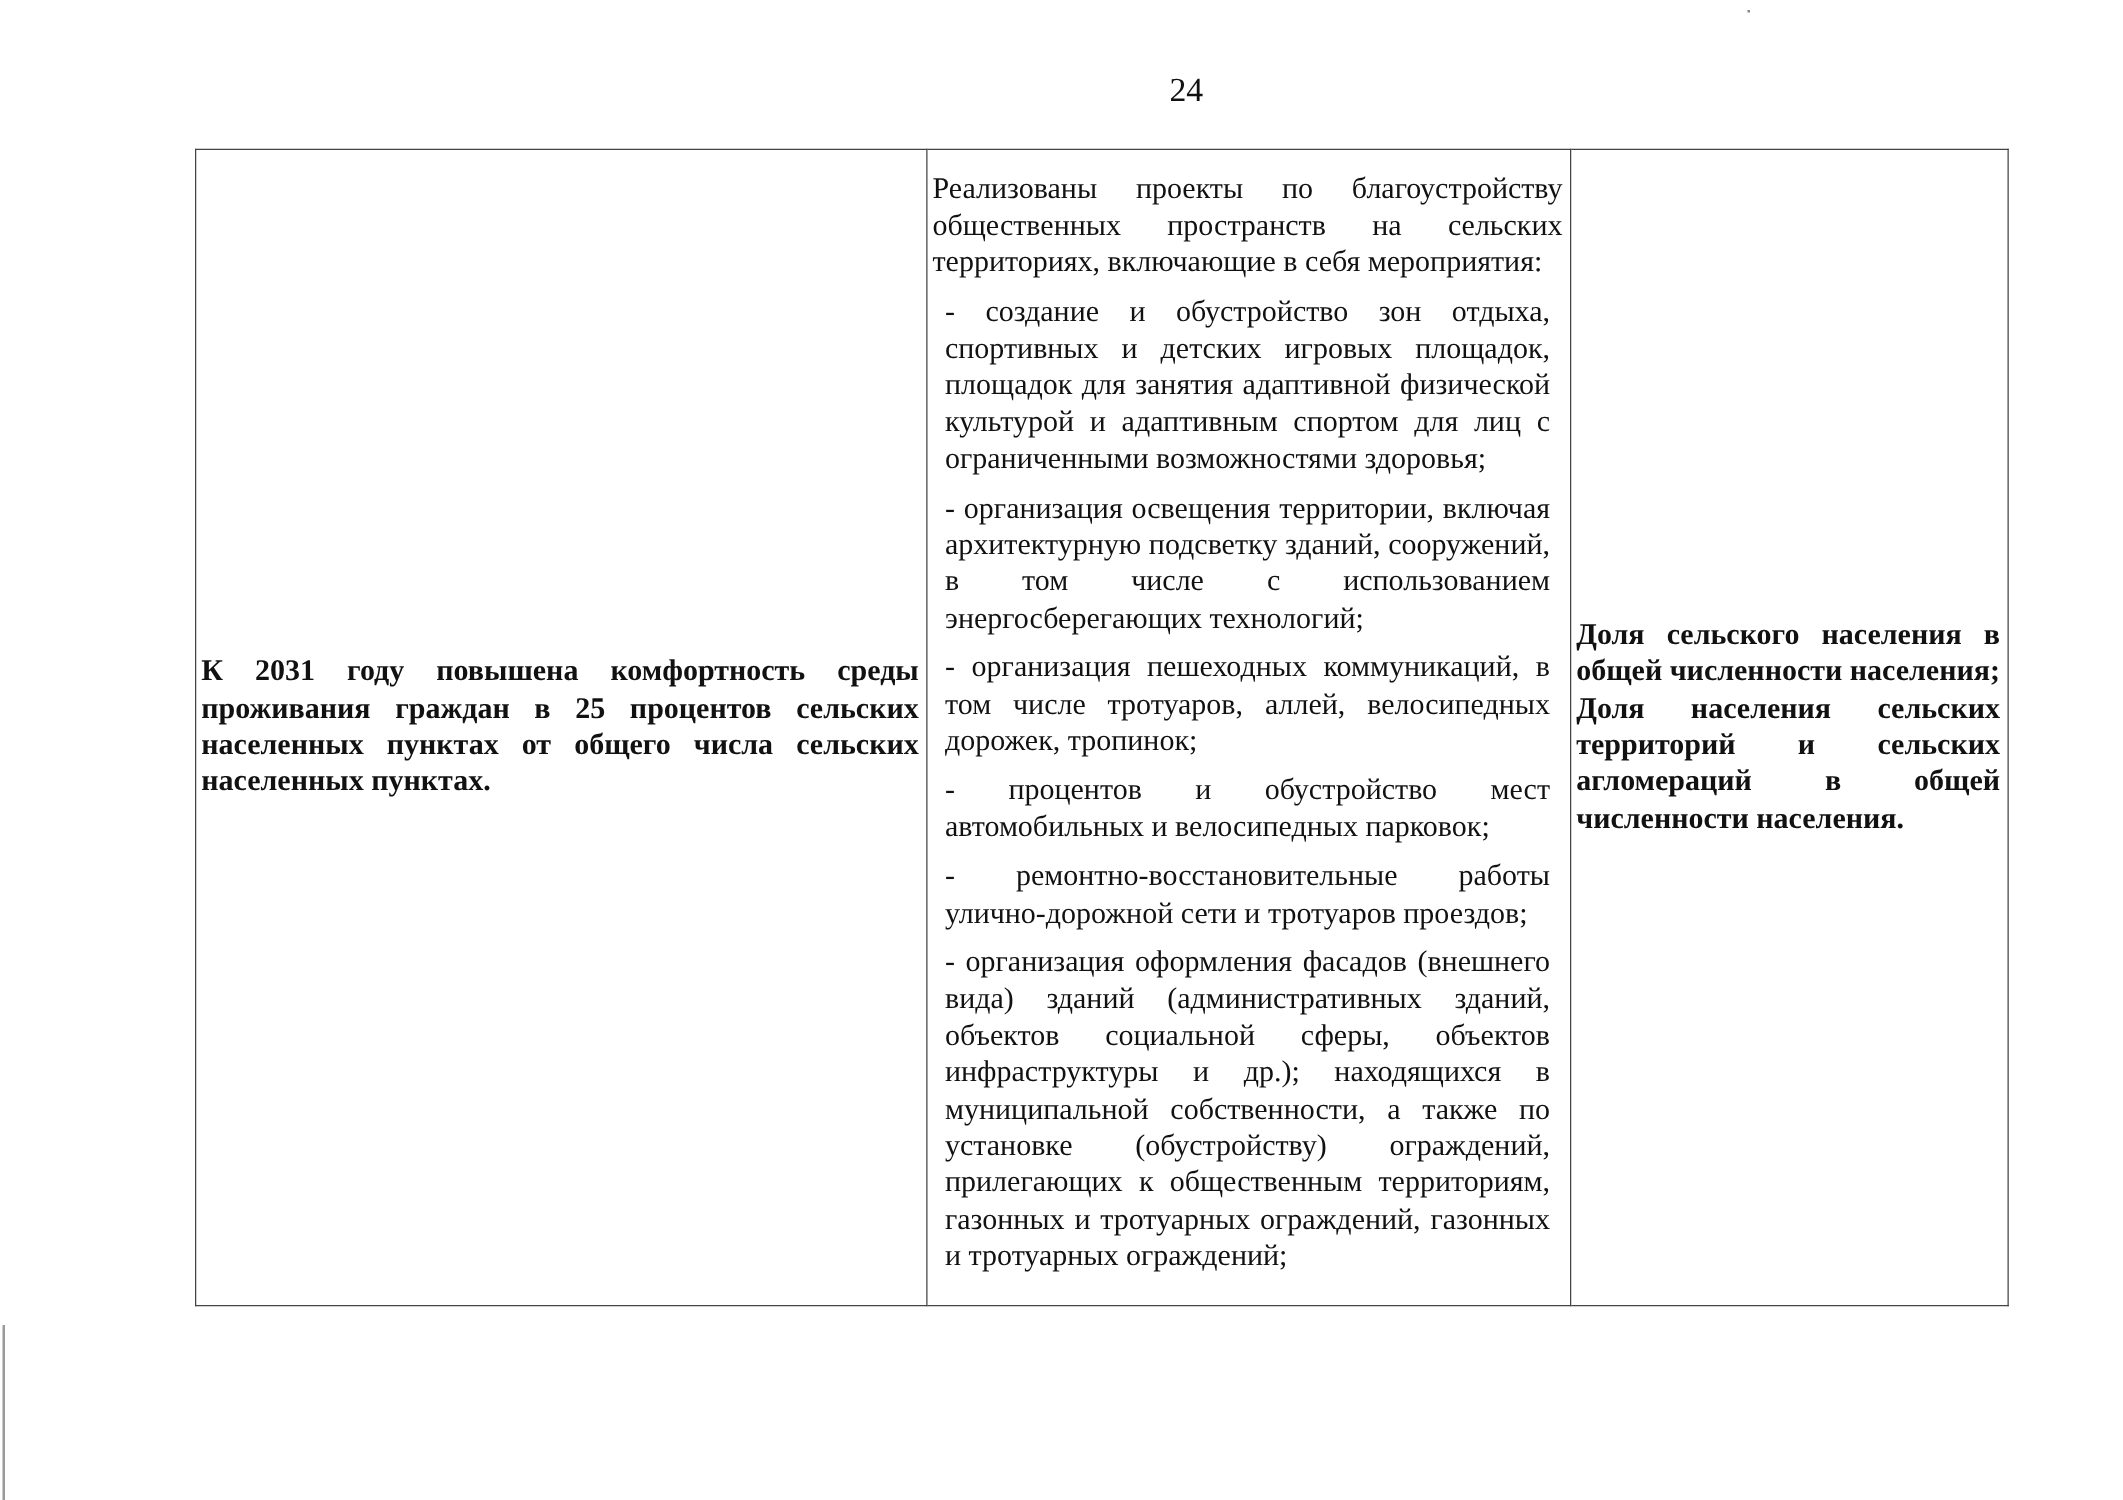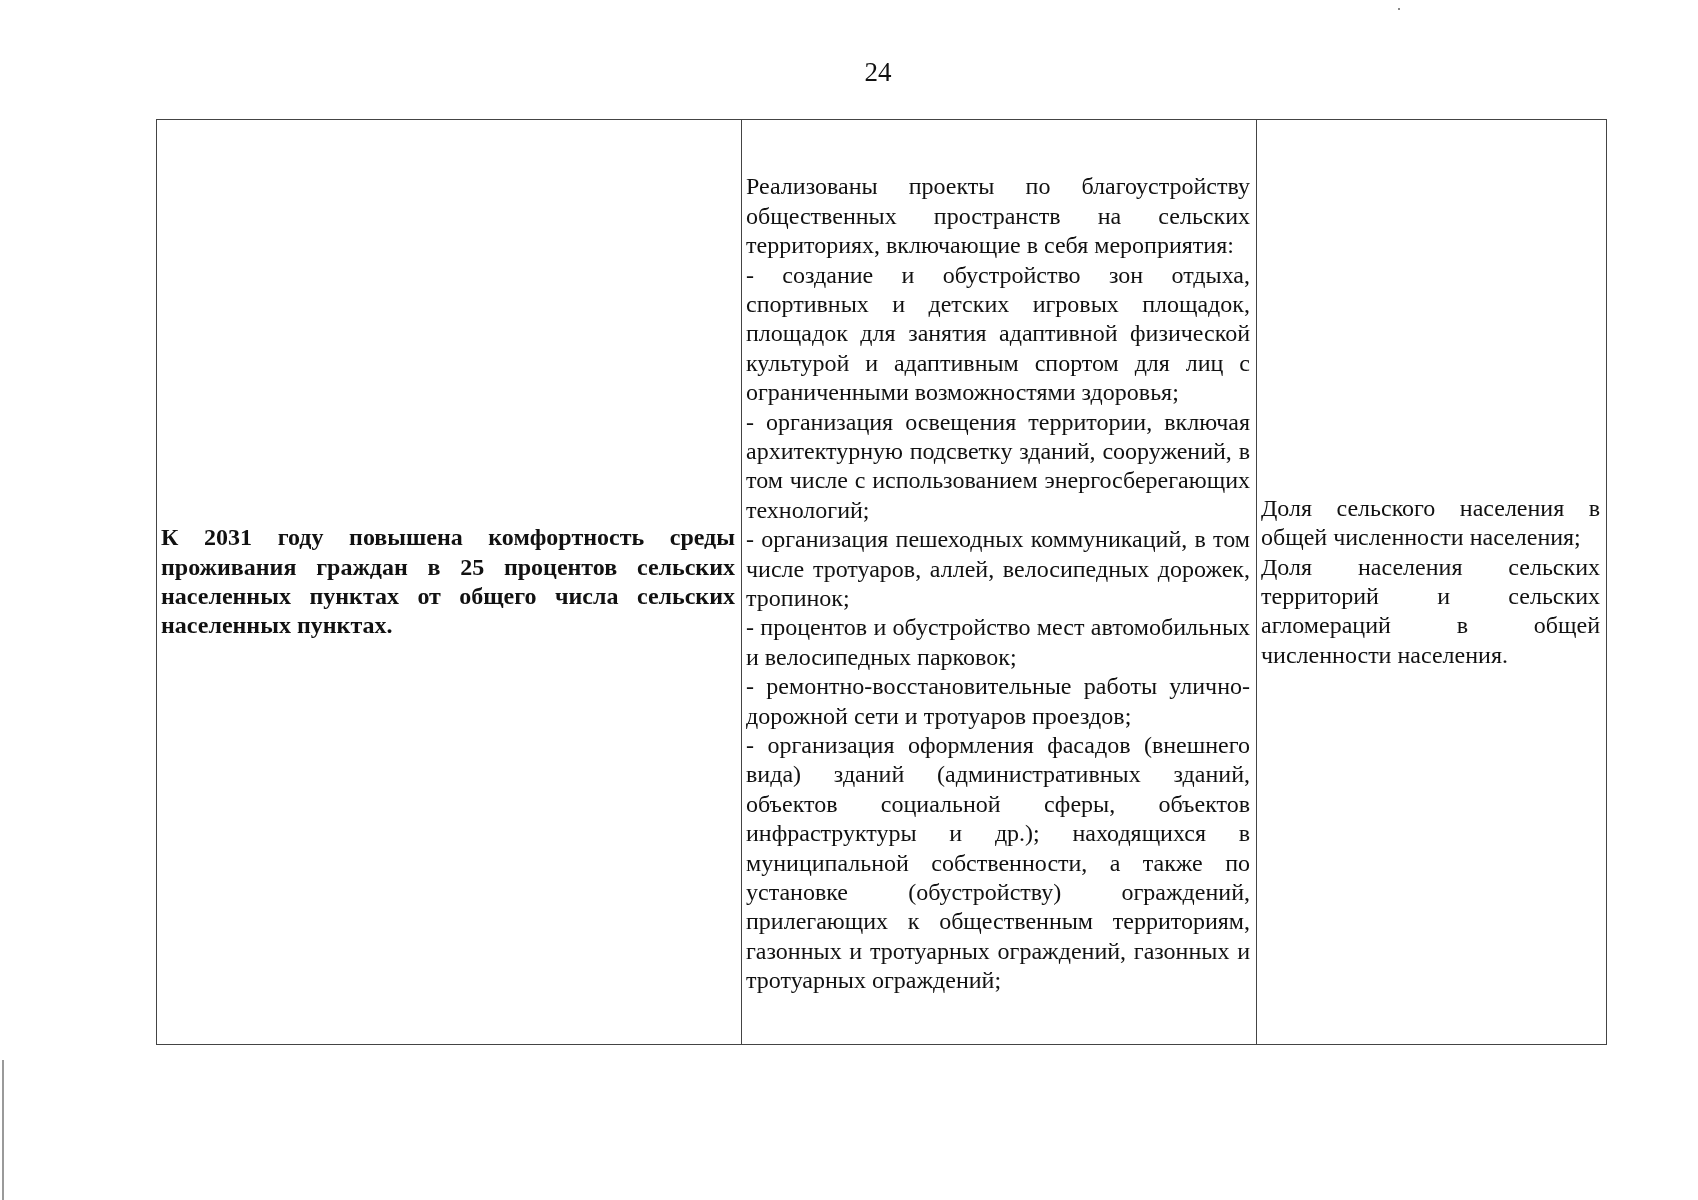--- a/index.html
+++ b/index.html
@@ -3,36 +3,36 @@
   <meta charset="utf-8">
   <style>
     html, body { margin: 0; padding: 0; }
     body {
       width: 1698px; height: 1200px; background: #ffffff; position: relative; overflow: hidden;
       font-family: "Liberation Serif", "DejaVu Serif", serif; color: #111;
     }
     .edge-line { position: absolute; left: 2px; top: 1060px; width: 2px; height: 140px; background: #9a9a9a; }
     .dot-mark { position: absolute; left: 1398px; top: 8px; width: 2px; height: 2px; background: #888; }
     .page-number {
-      position: absolute; left: 838px; top: 54px; width: 80px; text-align: center;
+      position: absolute; left: 909px; top: 54px; width: 80px; text-align: center;
       font-size: 27px; line-height: 36px;
     }
     .doc-table {
       position: absolute; left: 156px; top: 119px; width: 1451px; height: 926px;
       border-collapse: collapse; table-layout: fixed;
     }
     .doc-table td {
       border: 1.5px solid #444; vertical-align: middle; padding: 0 6px 0 4px;
       font-size: 24px; line-height: 29.4px; text-align: justify;
     }
     .col-1 { width: 574px; font-weight: bold; }
     .col-2 { width: 504px; padding-top: 4px !important; }
-    .col-3 { text-align: center; }
+    .col-3 { text-align: center; font-weight: bold; }
     .para { margin: 0; }
-    .item { margin: 0; }
+    .item { margin: 10px; }
   </style>
 </head>
 <body>
 
 <div class="edge-line"></div>
 <div class="dot-mark"></div>
 
 <div class="page-number">24</div>
 
 <table class="doc-table">

